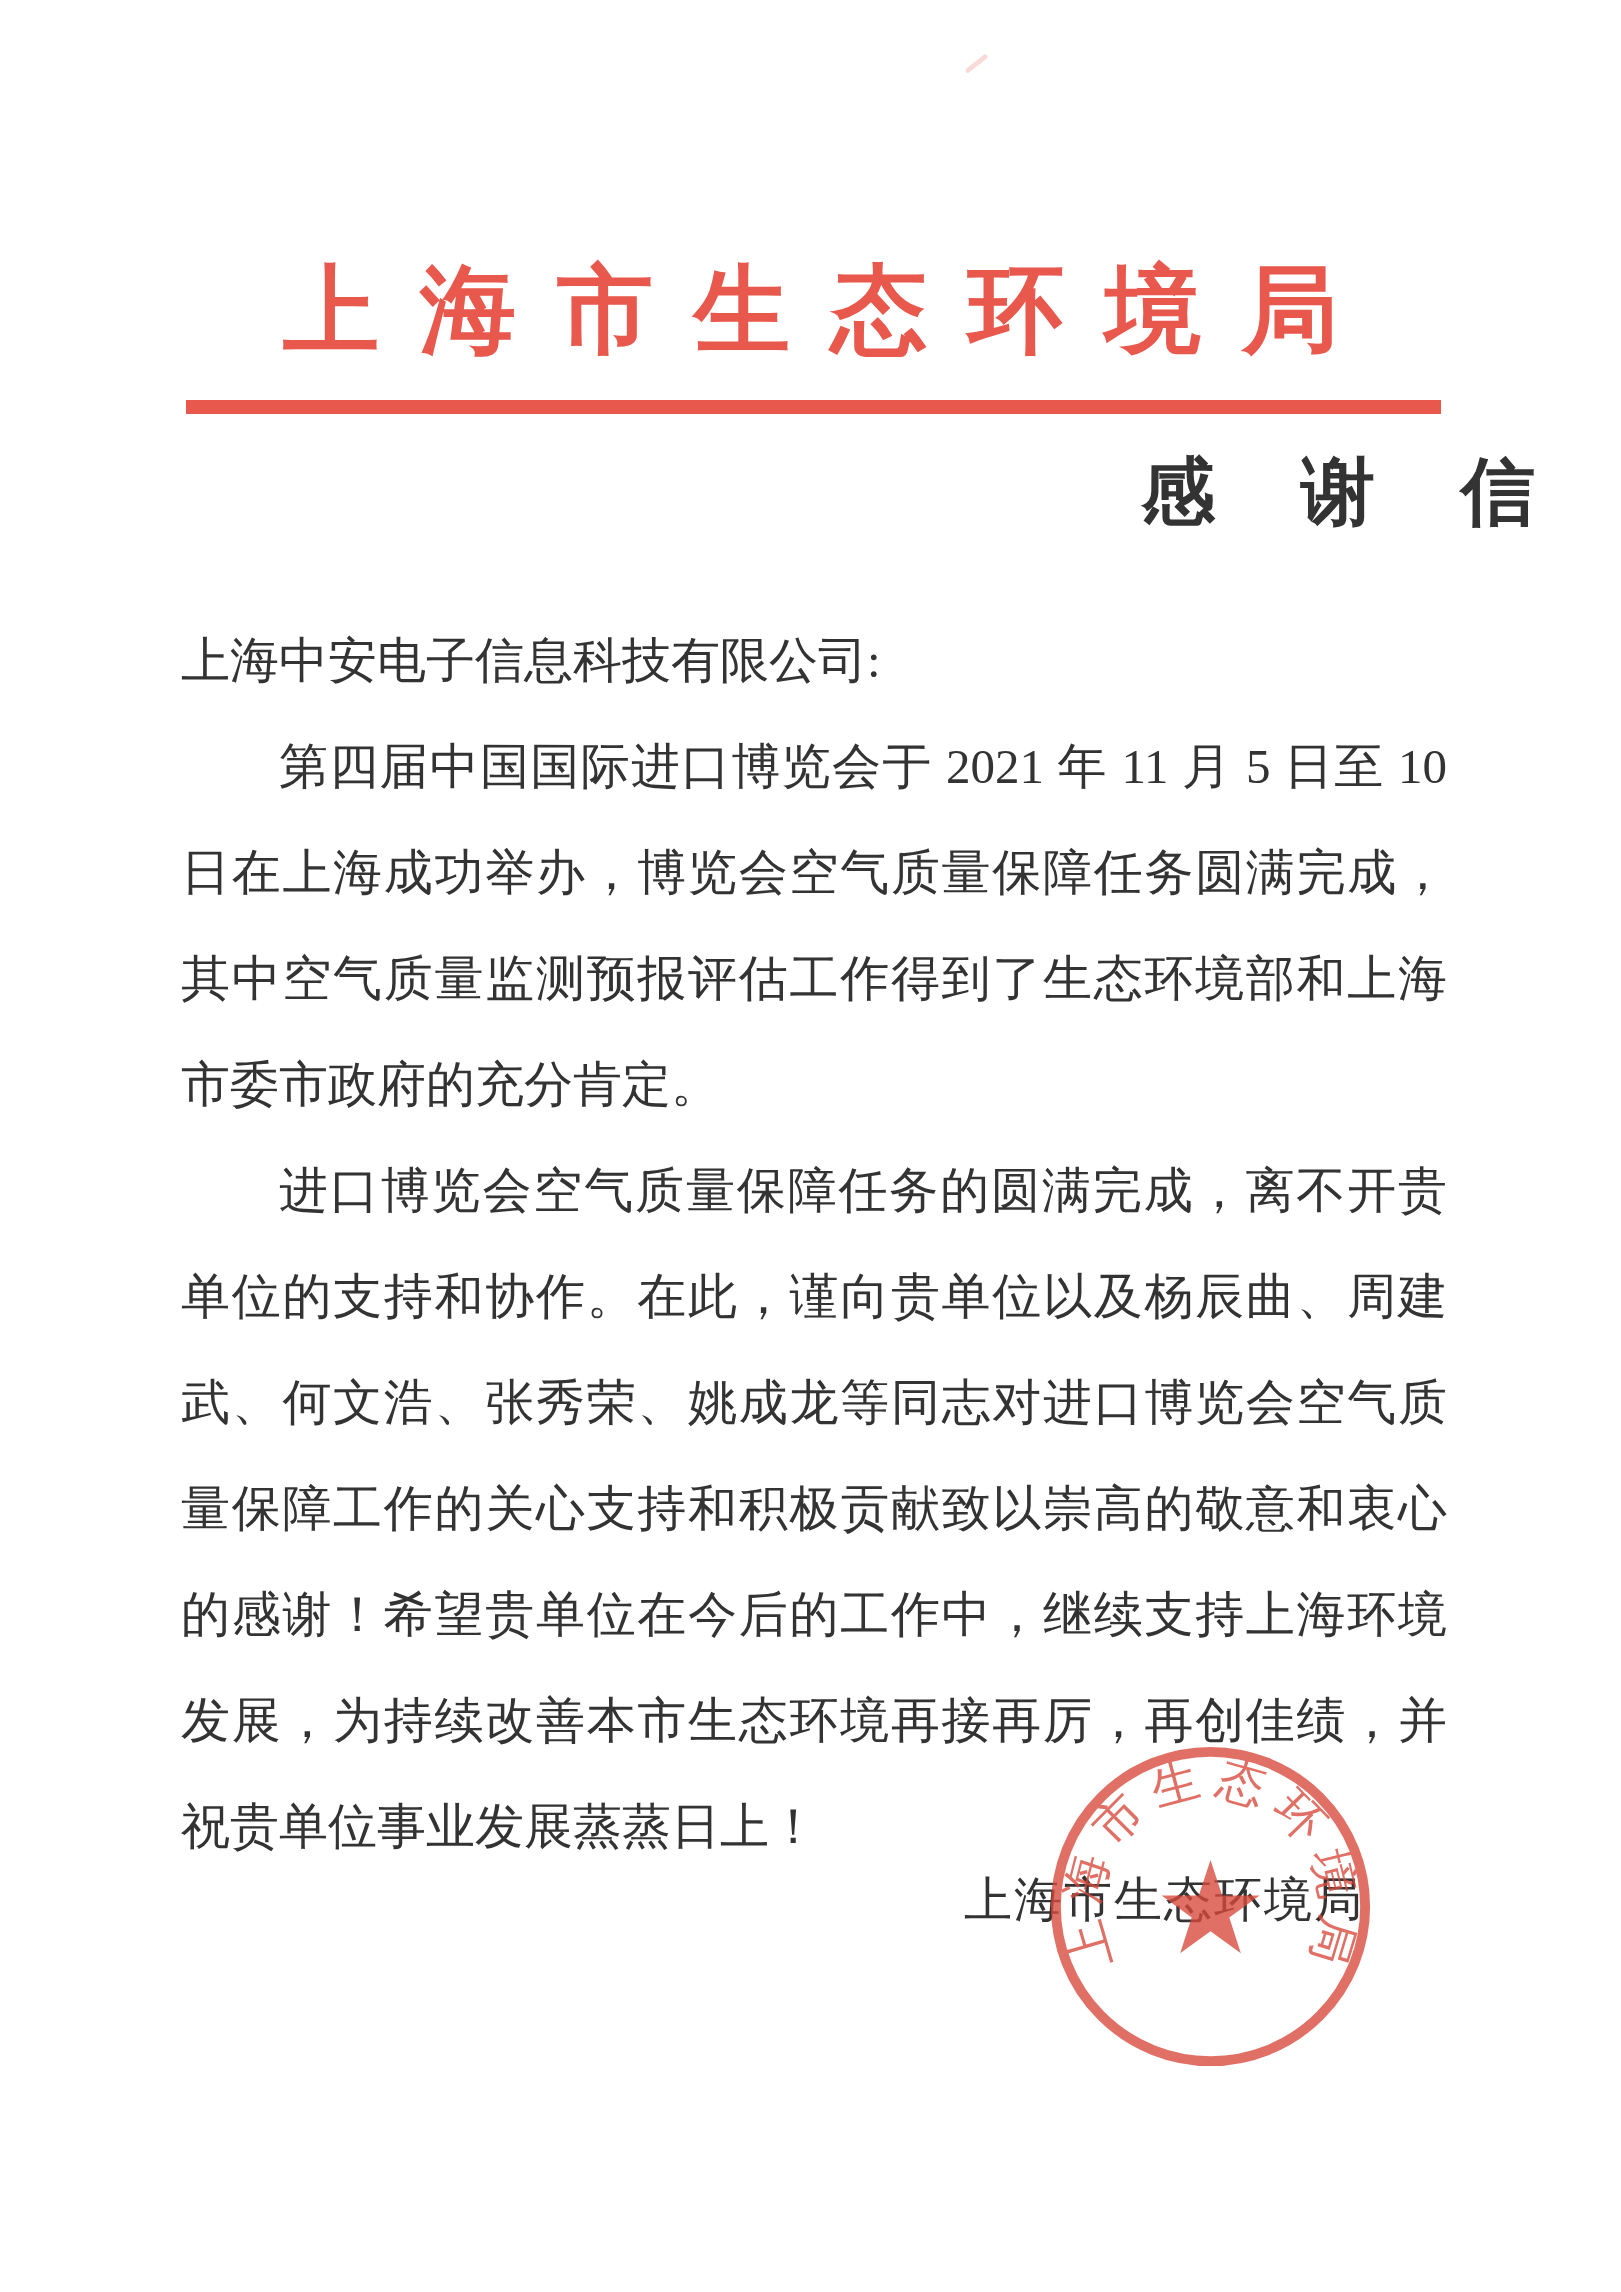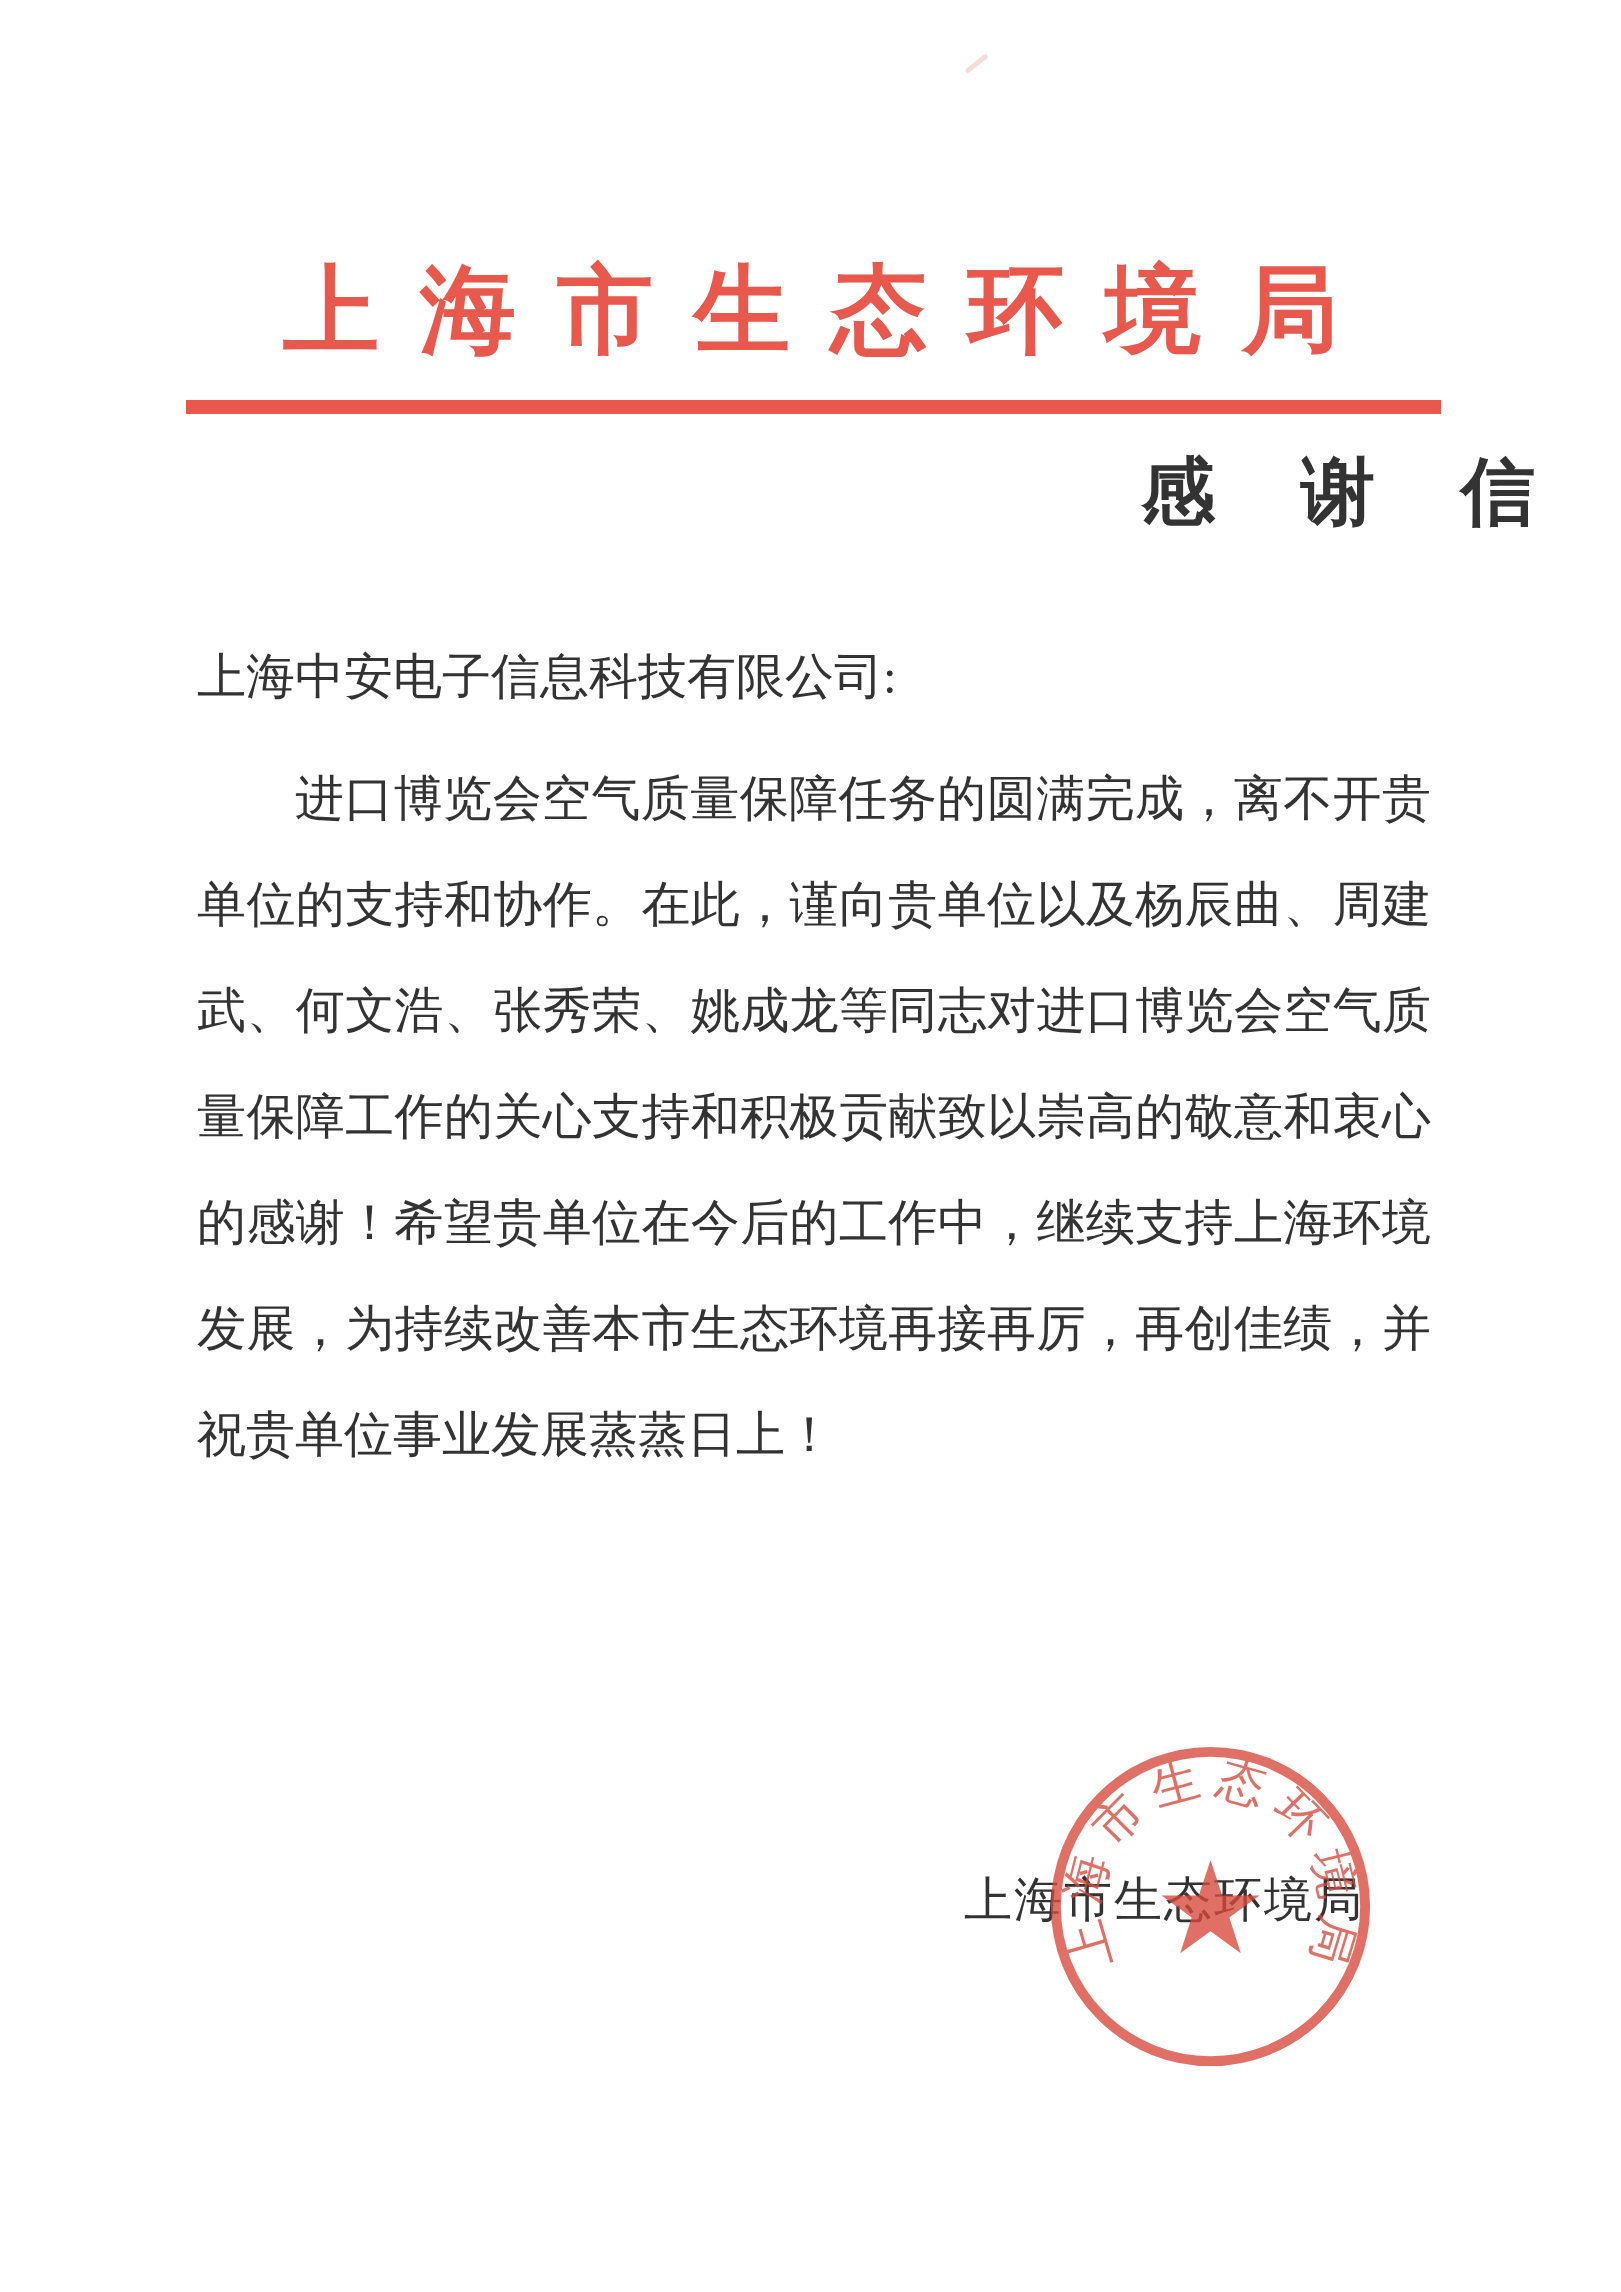--- a/index.html
+++ b/index.html
@@ -42,21 +42,21 @@
   }
   .body-text{
     position:absolute;
     left:181px;top:608px;
     width:1266px;
     font-size:49px;
     line-height:106px;
     color:var(--text,#333333);
     text-align:justify;
   }
-  .body-text p{margin:16px;padding:0;}
+  .body-text p{margin:0;padding:0;}
   .salutation{text-indent:0;}
   .para{text-indent:98px;}
   .signature{
     position:absolute;
     right:257px;top:1868px;
     font-size:48px;
     color:var(--text,#333333);
     white-space:nowrap;
     letter-spacing:2px;
   }
@@ -102,20 +102,21 @@
 <div class="page">
 
   <div class="header-title">上海市生态环境局</div>
 
   <div class="header-rule"></div>
 
   <div class="letter-title">感谢信</div>
 
   <div class="body-text">
     <p class="salutation">上海中安电子信息科技有限公司:</p>
+    <p class="para">第四届中国国际进口博览会于 2021 年 11 月 5 日至 10 日在上海成功举办，博览会空气质量保障任务圆满完成，其中空气质量监测预报评估工作得到了生态环境部和上海市委市政府的充分肯定。</p>
     <p class="para">进口博览会空气质量保障任务的圆满完成，离不开贵单位的支持和协作。在此，谨向贵单位以及杨辰曲、周建武、何文浩、张秀荣、姚成龙等同志对进口博览会空气质量保障工作的关心支持和积极贡献致以崇高的敬意和衷心的感谢！希望贵单位在今后的工作中，继续支持上海环境发展，为持续改善本市生态环境再接再厉，再创佳绩，并祝贵单位事业发展蒸蒸日上！</p>
   </div>
 
   <div class="signature">上海市生态环境局</div>
 
 
   <svg class="seal" viewBox="0 0 340 340">
     <circle cx="170" cy="170" r="156" fill="none" stroke="#d8493b" stroke-width="10"></circle>
     <defs>
       <path id="sealArc" d="M 73 226 A 112 112 0 1 1 267 226" fill="none"></path>

